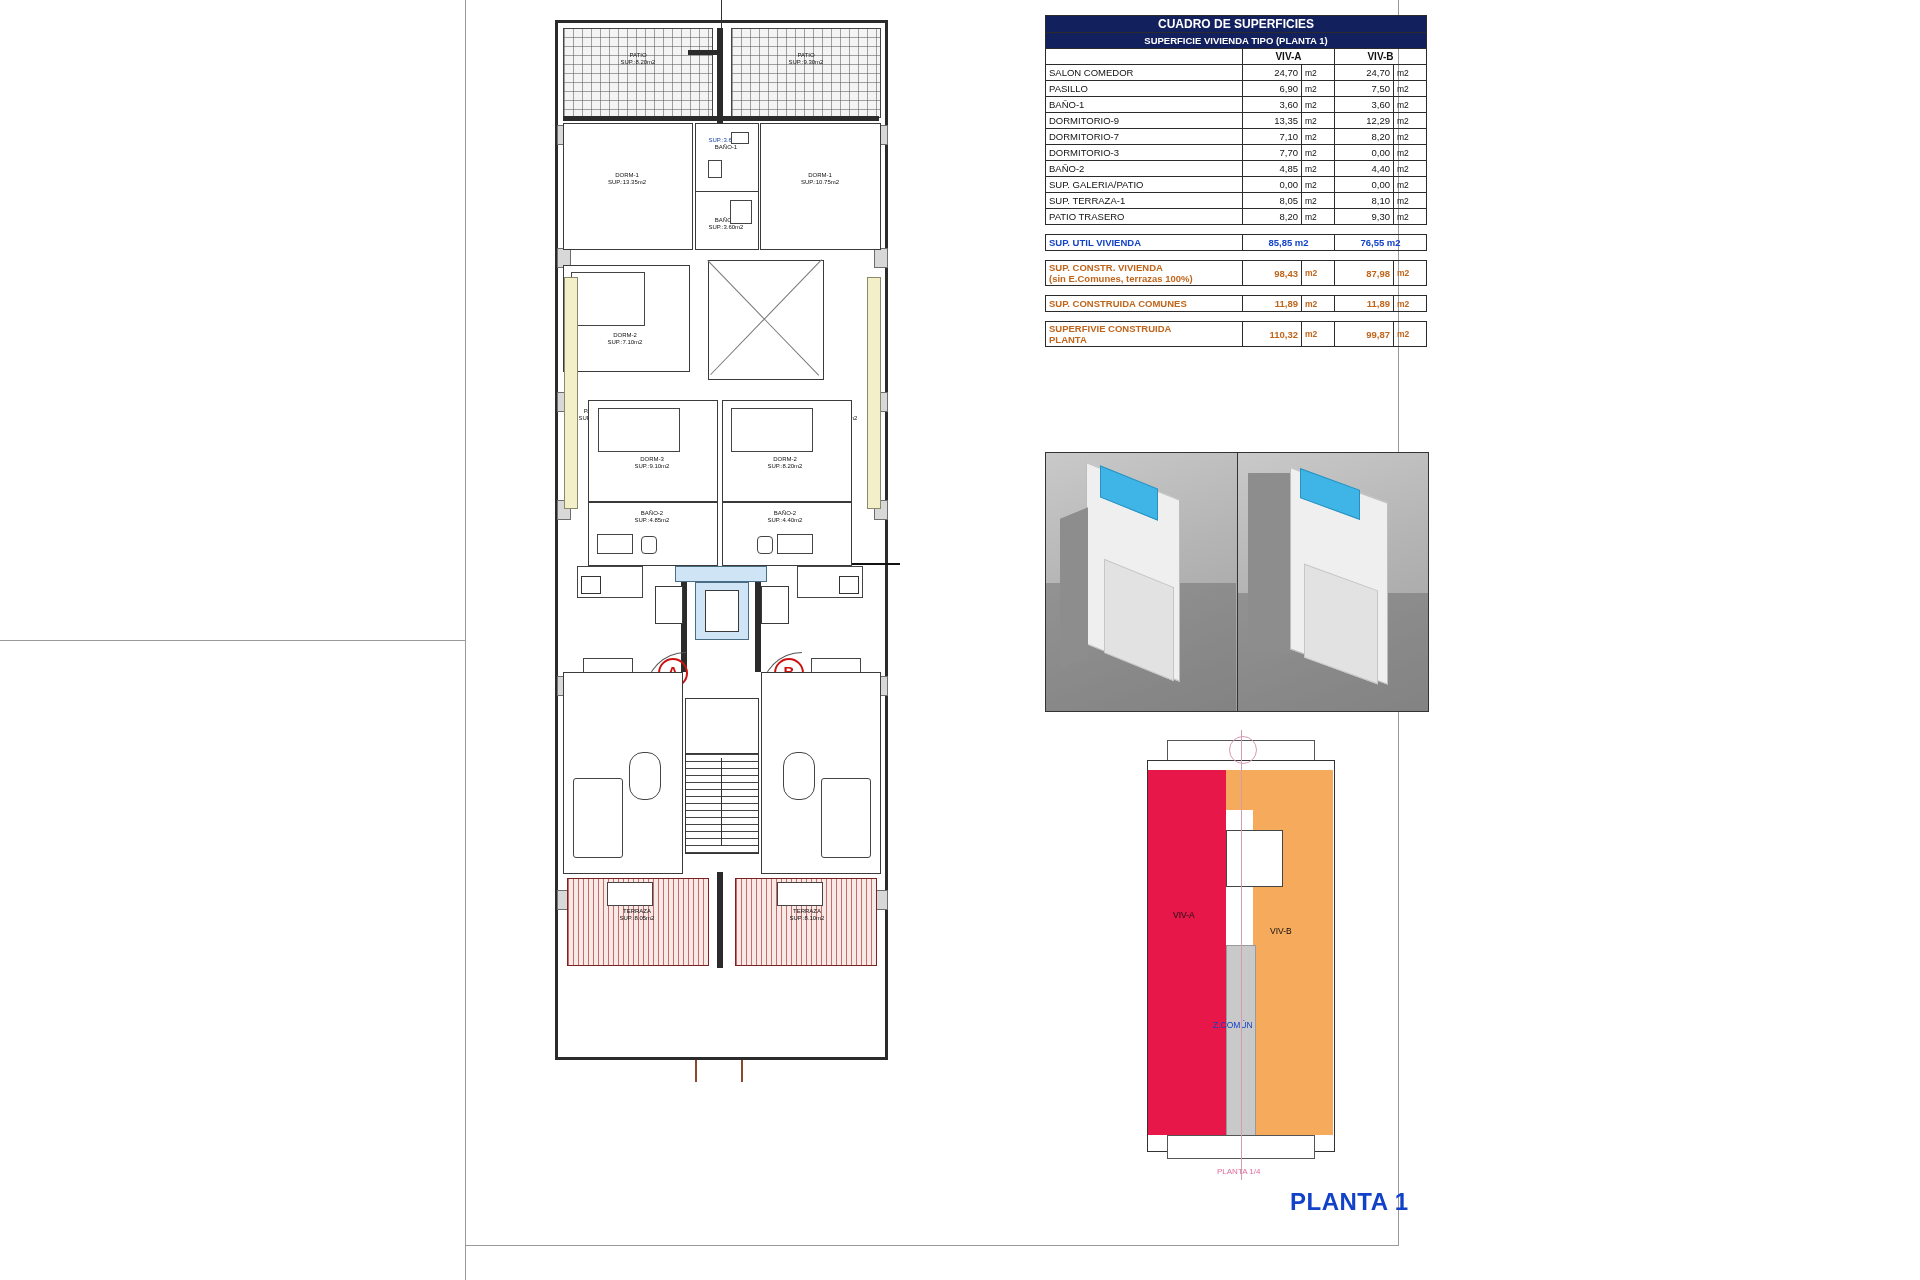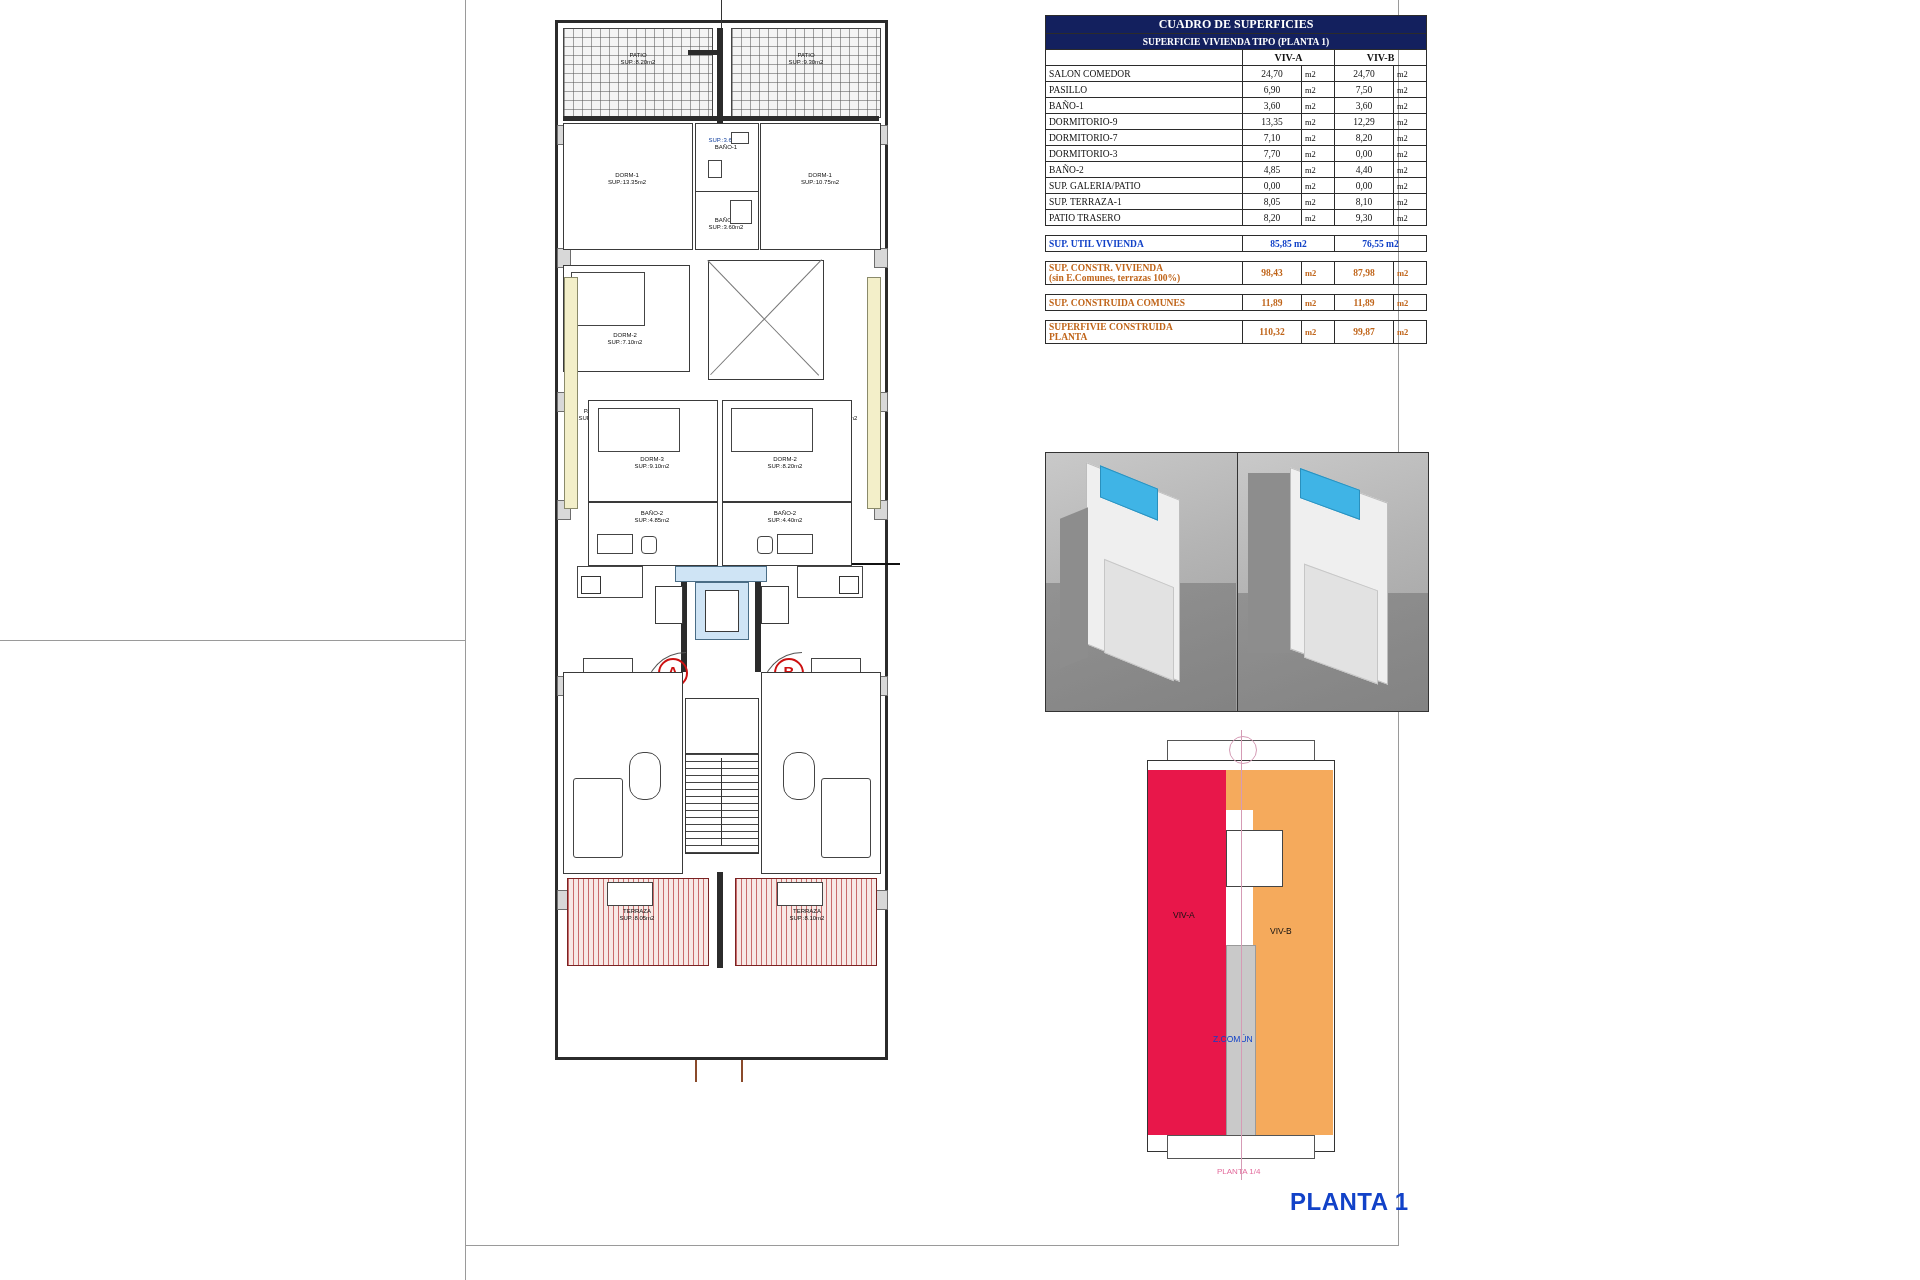--- a/index.html
+++ b/index.html
@@ -30,27 +30,27 @@
   .circ{position:absolute;border:2px solid #cc1111;border-radius:50%;width:26px;height:26px;
         color:#cc1111;font-size:15px;font-weight:bold;text-align:center;line-height:24px;}
   .kit{position:absolute;border:1px solid #444;background:#fff;}
   .sofa{position:absolute;border:1px solid #444;background:#fff;border-radius:3px;}
   .stair{position:absolute;border:1px solid #333;background:#fff;
     background-image:repeating-linear-gradient(0deg,#444 0 1px,transparent 1px 7px);}
   .door{position:absolute;border:1px solid #555;border-radius:0 0 100% 0;border-left:none;border-top:none;}
   .circleroom{position:absolute;border:1px solid #444;border-radius:50%;}
 
   
-  .tblbox{position:absolute;left:1045px;top:15px;width:382px;height:420px;font-family:Liberation Serif, serif;}
+  .tblbox{position:absolute;left:1045px;top:15px;width:382px;height:420px;}
   table.surf{border-collapse:collapse;width:382px;font-size:9.5px;color:#111;}
   table.surf td{border:1px solid #2b2b2b;padding:1px 3px;height:13px;}
   .thead{background:#13205e;color:#fff;text-align:center;font-weight:bold;font-size:12px;padding:2px 0;border:1px solid #13205e;}
   .thead2{background:#13205e;color:#fff;text-align:center;font-weight:bold;font-size:9.5px;padding:1px 0;border:1px solid #13205e;}
   .colh{text-align:center;font-weight:bold;font-size:10px;}
-  .num{text-align:center;width:52px;}
+  .num{text-align:right;width:52px;}
   .unit{width:26px;text-align:left;font-size:8.5px;}
   .blue{color:#1242c8;font-weight:bold;}
   .orange{color:#c0651a;font-weight:bold;}
   .nb{border:none !important;}
 
   
   .renders{position:absolute;left:1045px;top:452px;width:382px;height:258px;border:1px solid #333;display:flex;}
   .rend{position:relative;flex:1;overflow:hidden;background:linear-gradient(160deg,#c9c9c9 0%,#b4b4b4 45%,#9e9e9e 100%);}
   .rend+.rend{border-left:1px solid #333;}
   .rbody{position:absolute;background:#efefef;border:1px solid #bdbdbd;}
@@ -424,20 +424,20 @@
     <div class="kp-out"></div>
     <div class="kp-red"></div>
     <div class="kp-red2"></div>
     <div class="kp-orange"></div>
     <div class="kp-orange2"></div>
     <div class="kp-gray"></div>
     <div class="kp-gray2"></div>
     <div class="kp-bot"></div>
     <div class="kp-lbl" style="left:48px;top:180px;">VIV-A</div>
     <div class="kp-lbl" style="left:145px;top:196px;">VIV-B</div>
-    <div class="kp-lbl b" style="left:88px;top:304px;">Z.COMÚN</div>
+    <div class="kp-lbl b" style="left:88px;top:290px;">Z.COMÚN</div>
     <div class="kp-pink" style="left:92px;top:437px;">PLANTA 1/4</div>
     <div class="thin" style="position:absolute;left:116px;top:0;width:1px;height:450px;background:#d59bb5;"></div>
     <div class="circleroom" style="left:104px;top:6px;width:26px;height:26px;border-color:#d59bb5;"></div>
   </div>
 
   <div class="planta">PLANTA 1</div>
 </div>
 
 </body></html>

